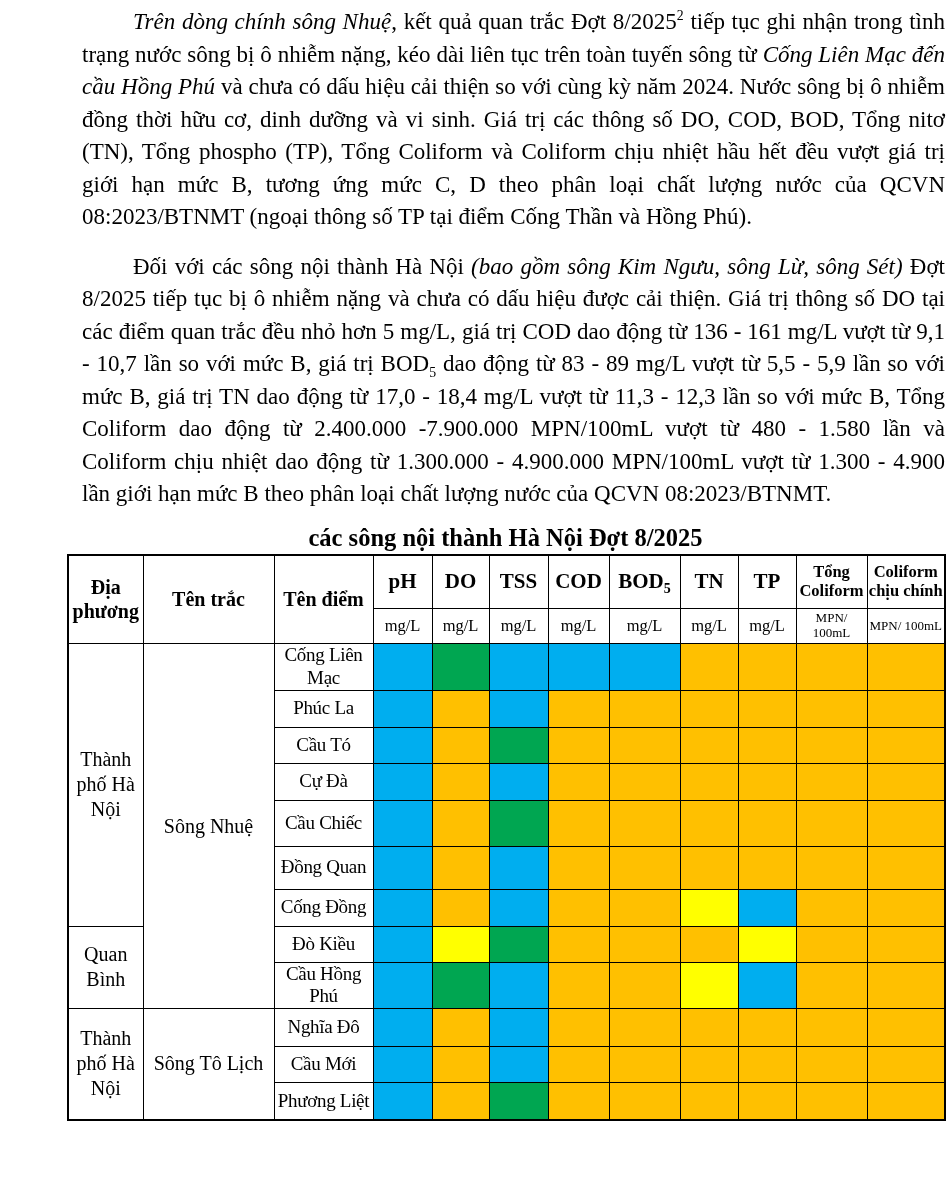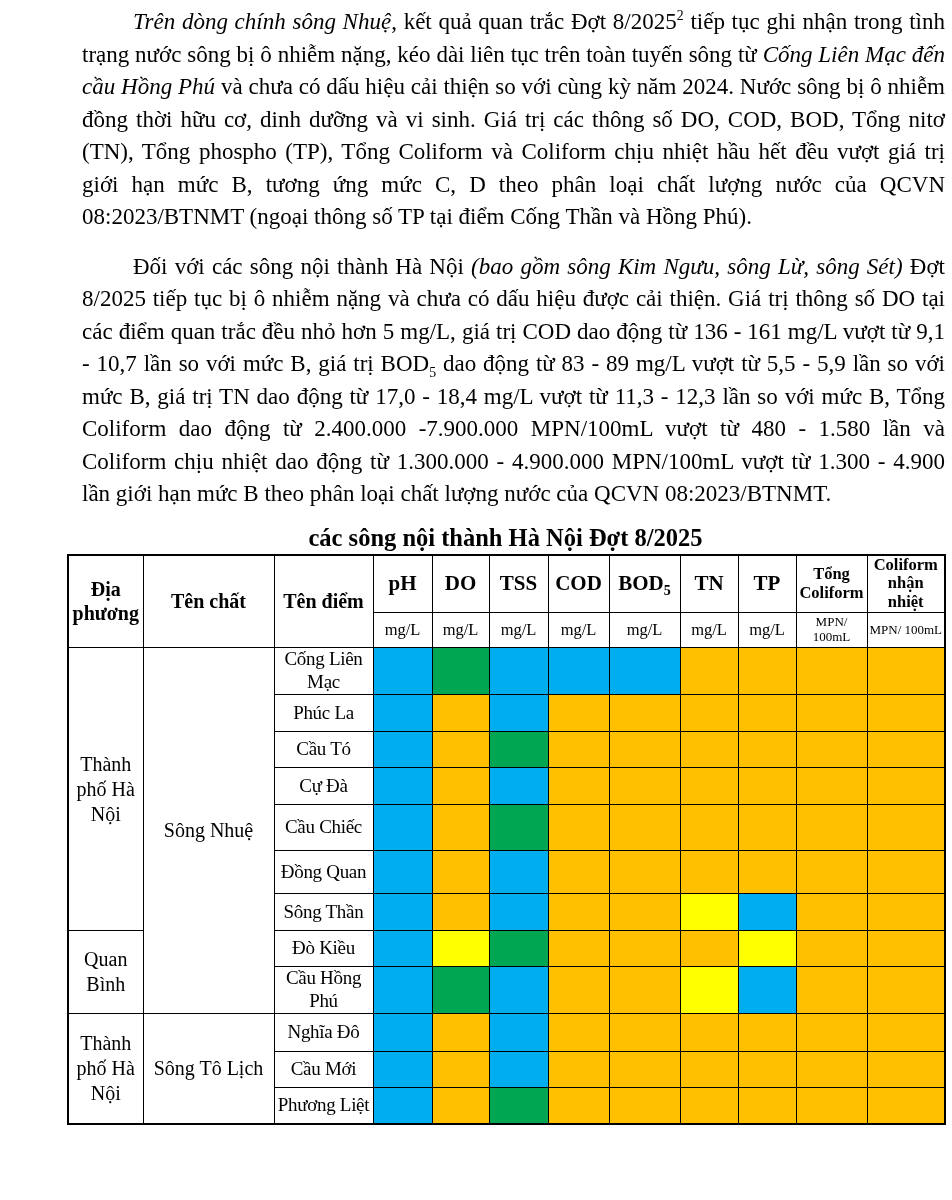--- a/index.html
+++ b/index.html
@@ -68,31 +68,31 @@
         <col style="width: 61px;">
         <col style="width: 71px;">
         <col style="width: 58px;">
         <col style="width: 58px;">
         <col style="width: 71px;">
         <col style="width: 78px;">
       </colgroup>
       <thead>
         <tr style="height: 54px;">
           <th class="corner" rowspan="2">Địa phương</th>
-          <th class="corner" rowspan="2">Tên chất</th>
+          <th class="corner" rowspan="2">Tên trắc</th>
           <th class="corner" rowspan="2">Tên điểm</th>
           <th class="p-head">pH</th>
           <th class="p-head">DO</th>
           <th class="p-head">TSS</th>
           <th class="p-head">COD</th>
           <th class="p-head">BOD<sub>5</sub></th>
           <th class="p-head">TN</th>
           <th class="p-head">TP</th>
           <th class="p-head small-head">Tổng Coliform</th>
-          <th class="p-head small-head">Coliform nhận nhiệt</th>
+          <th class="p-head small-head">Coliform chịu chính</th>
         </tr>
         <tr style="height: 35px;">
           <th class="unit">mg/L</th>
           <th class="unit">mg/L</th>
           <th class="unit">mg/L</th>
           <th class="unit">mg/L</th>
           <th class="unit">mg/L</th>
           <th class="unit">mg/L</th>
           <th class="unit">mg/L</th>
           <th class="unit small">MPN/ 100mL</th>
@@ -168,21 +168,21 @@
           <td class="val" style="background: rgb(255, 192, 0);"></td>
           <td class="val" style="background: rgb(0, 174, 239);"></td>
           <td class="val" style="background: rgb(255, 192, 0);"></td>
           <td class="val" style="background: rgb(255, 192, 0);"></td>
           <td class="val" style="background: rgb(255, 192, 0);"></td>
           <td class="val" style="background: rgb(255, 192, 0);"></td>
           <td class="val" style="background: rgb(255, 192, 0);"></td>
           <td class="val" style="background: rgb(255, 192, 0);"></td>
         </tr>
         <tr style="height: 37px;">
-          <td class="point">Sông Thần</td>
+          <td class="point">Cống Đồng</td>
           <td class="val" style="background: rgb(0, 174, 239);"></td>
           <td class="val" style="background: rgb(255, 192, 0);"></td>
           <td class="val" style="background: rgb(0, 174, 239);"></td>
           <td class="val" style="background: rgb(255, 192, 0);"></td>
           <td class="val" style="background: rgb(255, 192, 0);"></td>
           <td class="val" style="background: rgb(255, 255, 0);"></td>
           <td class="val" style="background: rgb(0, 174, 239);"></td>
           <td class="val" style="background: rgb(255, 192, 0);"></td>
           <td class="val" style="background: rgb(255, 192, 0);"></td>
         </tr>

